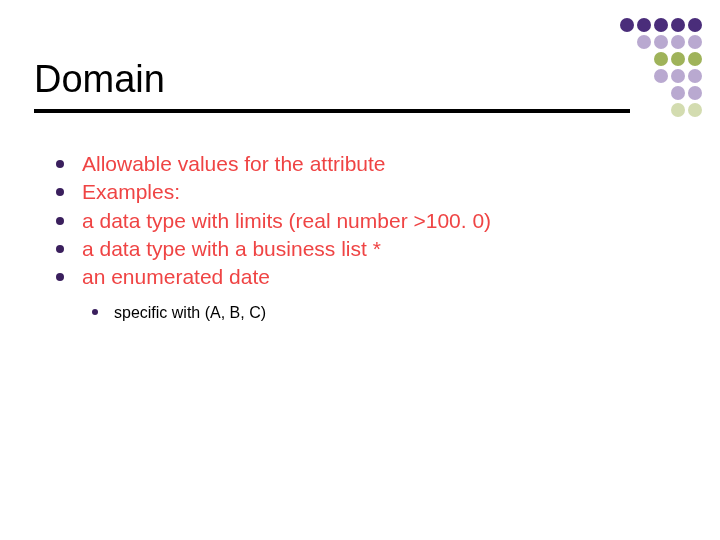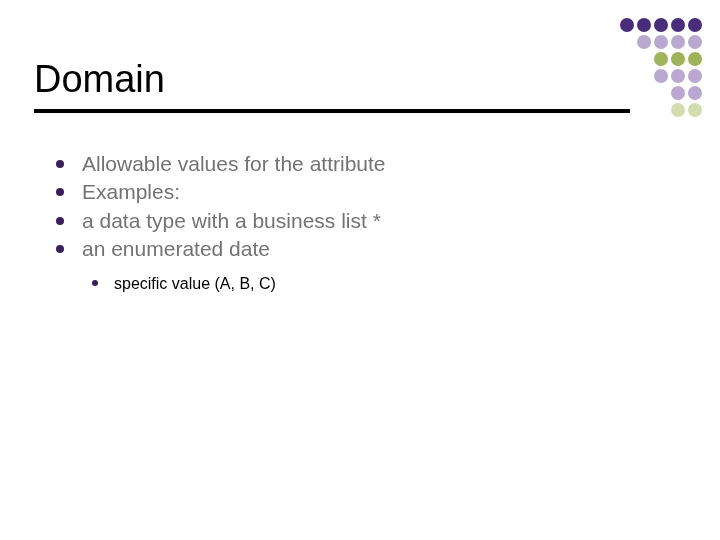--- a/index.html
+++ b/index.html
@@ -31,21 +31,21 @@
     right: 40px;
   }
   ul.main {
     list-style: none;
   }
   ul.main > li {
     position: relative;
     padding-left: 32px;
     font-size: 21px;
     line-height: 1.35;
-    color: #737373;
+    color: #ef4444;
   }
   ul.main > li::before {
     content: "";
     position: absolute;
     left: 6px;
     top: 10px;
     width: 8px;
     height: 8px;
     background: #3a1f5d;
     border-radius: 50%;
@@ -131,19 +131,20 @@
 </div>
 
 <div class="title-wrap">
   <h1 class="title">Domain</h1>
 </div>
 
 <div class="content">
   <ul class="main">
     <li><span>Allowable values for the attribute</span></li>
     <li><span>Examples:</span></li>
+    <li><span>a data type with limits  (real number &gt;100. 0)</span></li>
     <li><span>a data type with a business list *</span></li>
     <li><span>an enumerated date</span></li>
   </ul>
   <ul class="sub">
-    <li><span>specific value (A, B, C)</span></li>
+    <li><span>specific with (A, B, C)</span></li>
   </ul>
 </div>
 
 </body></html>

